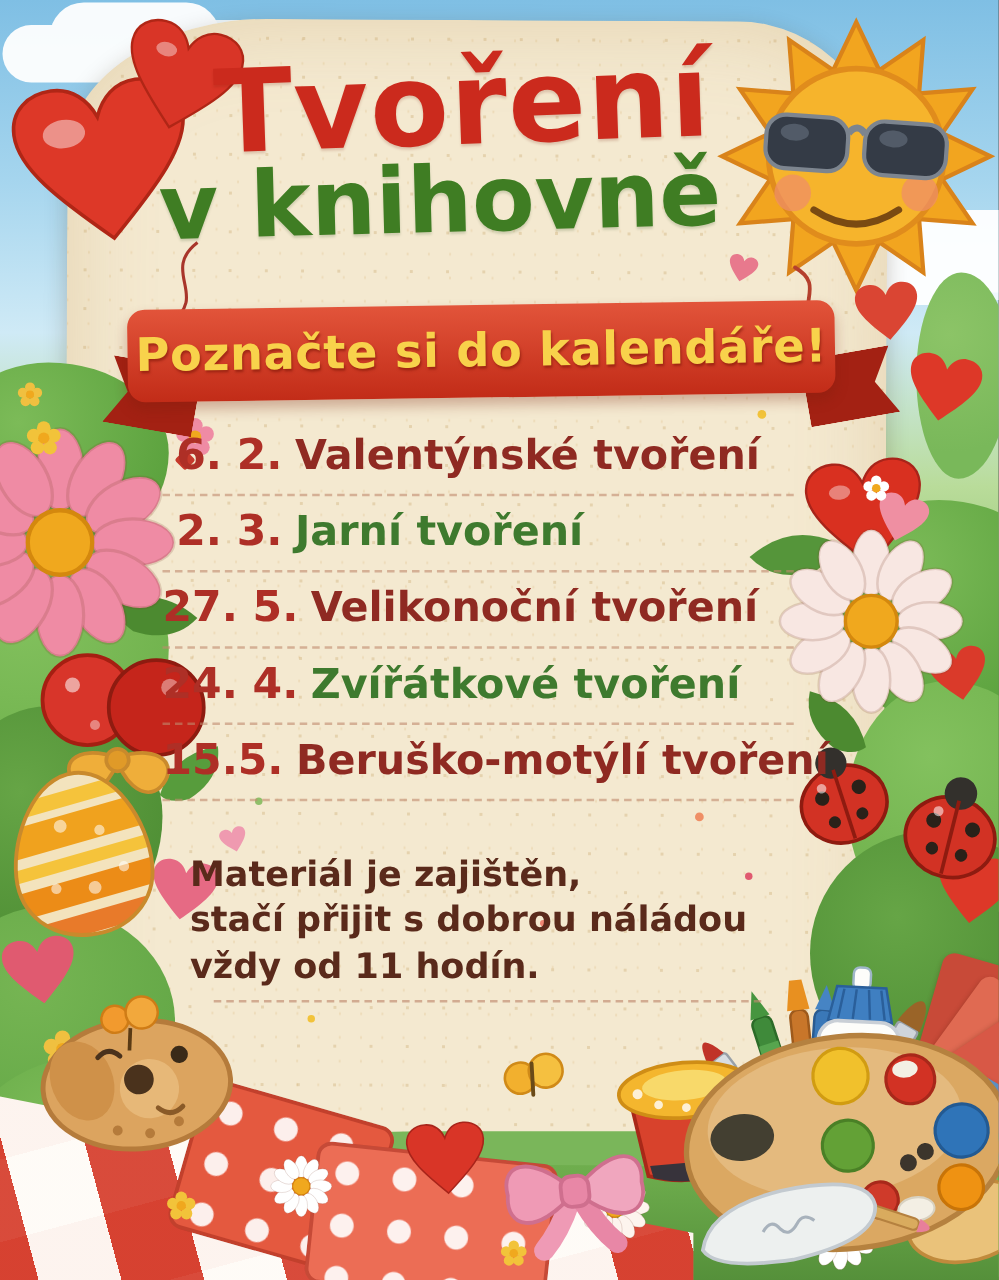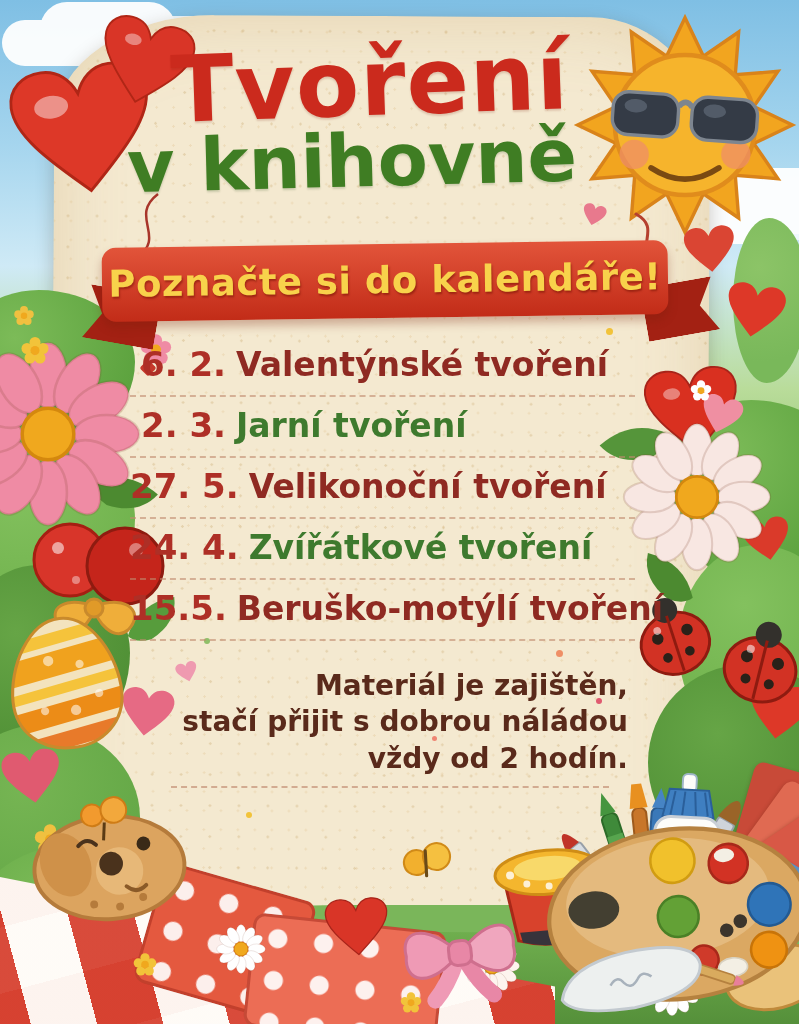--- a/index.html
+++ b/index.html
@@ -27,21 +27,21 @@
   .band span{display:inline-block;line-height:74px;font-size:37px;font-weight:bold;color:#f8d24b;text-shadow:1px 2px 2px rgba(120,20,5,.55);letter-spacing:.5px;}
   .tail{background:#a32113;z-index:5;}
   .tailL{left:86px;top:290px;width:72px;height:54px;clip-path:polygon(0% 0%,100% 0%,100% 100%,0% 100%,22% 50%);transform:rotate(10deg);}
   .tailR{left:644px;top:282px;width:72px;height:54px;clip-path:polygon(0% 0%,100% 0%,78% 50%,100% 100%,0% 100%);transform:rotate(-10deg);}
   .events{left:130px;top:336px;width:505px;z-index:6;}
   .event{padding:8px 0 11px;border-bottom:2px dashed rgba(192,138,110,.6);white-space:nowrap;}
   .edate{display:inline-block;min-width:96px;text-align:right;font-size:34px;font-weight:bold;color:#ae2f26;margin-right:10px;}
   .ename{font-size:33px;font-weight:bold;}
   .event:nth-child(odd) .ename{color:#8f2a22;}
   .event:nth-child(even) .ename{color:#3e7a2e;}
-  .footer{left:152px;top:668px;width:476px;text-align:right;z-index:6;color:#5a2a1b;}
+  .footer{left:152px;top:682px;width:476px;text-align:left;z-index:6;color:#5a2a1b;}
   .fline{font-size:28px;font-weight:bold;line-height:1.3;}
   .fdivider{border-top:2px dashed rgba(192,138,110,.65);width:92%;margin:9px auto 8px;}
   .signoff{font-size:30px;font-weight:bold;}
   .dot{border-radius:50%;z-index:6;}
   .diamond{left:142px;top:362px;width:12px;height:12px;background:#c6392b;transform:rotate(45deg);z-index:6;border-radius:2px;}
   .blanket{
     left:-30px;top:852px;width:585px;height:192px;z-index:4;border-radius:8px;
     clip-path:polygon(0 10%,100% 70%,100% 100%,0 100%);
     background-color:#f3e7dc;
     background-image:
@@ -451,17 +451,17 @@
       <span class="edate">24. 4.</span><span class="ename">Zvířátkové tvoření</span>
     </div>
     <div class="event">
       <span class="edate">15.5.</span><span class="ename">Beruško-motýlí tvoření</span>
     </div>
   </div>
 
   <div class="abs footer">
     <div class="fline">Materiál je zajištěn,</div>
     <div class="fline">stačí přijit s dobrou náládou</div>
-    <div class="fline">vždy od 2 hodín.</div>
+    <div class="fline">vždy od 11 hodín.</div>
     <div class="fdivider"></div>
   </div>
 
 </div>
 
 </body></html>

